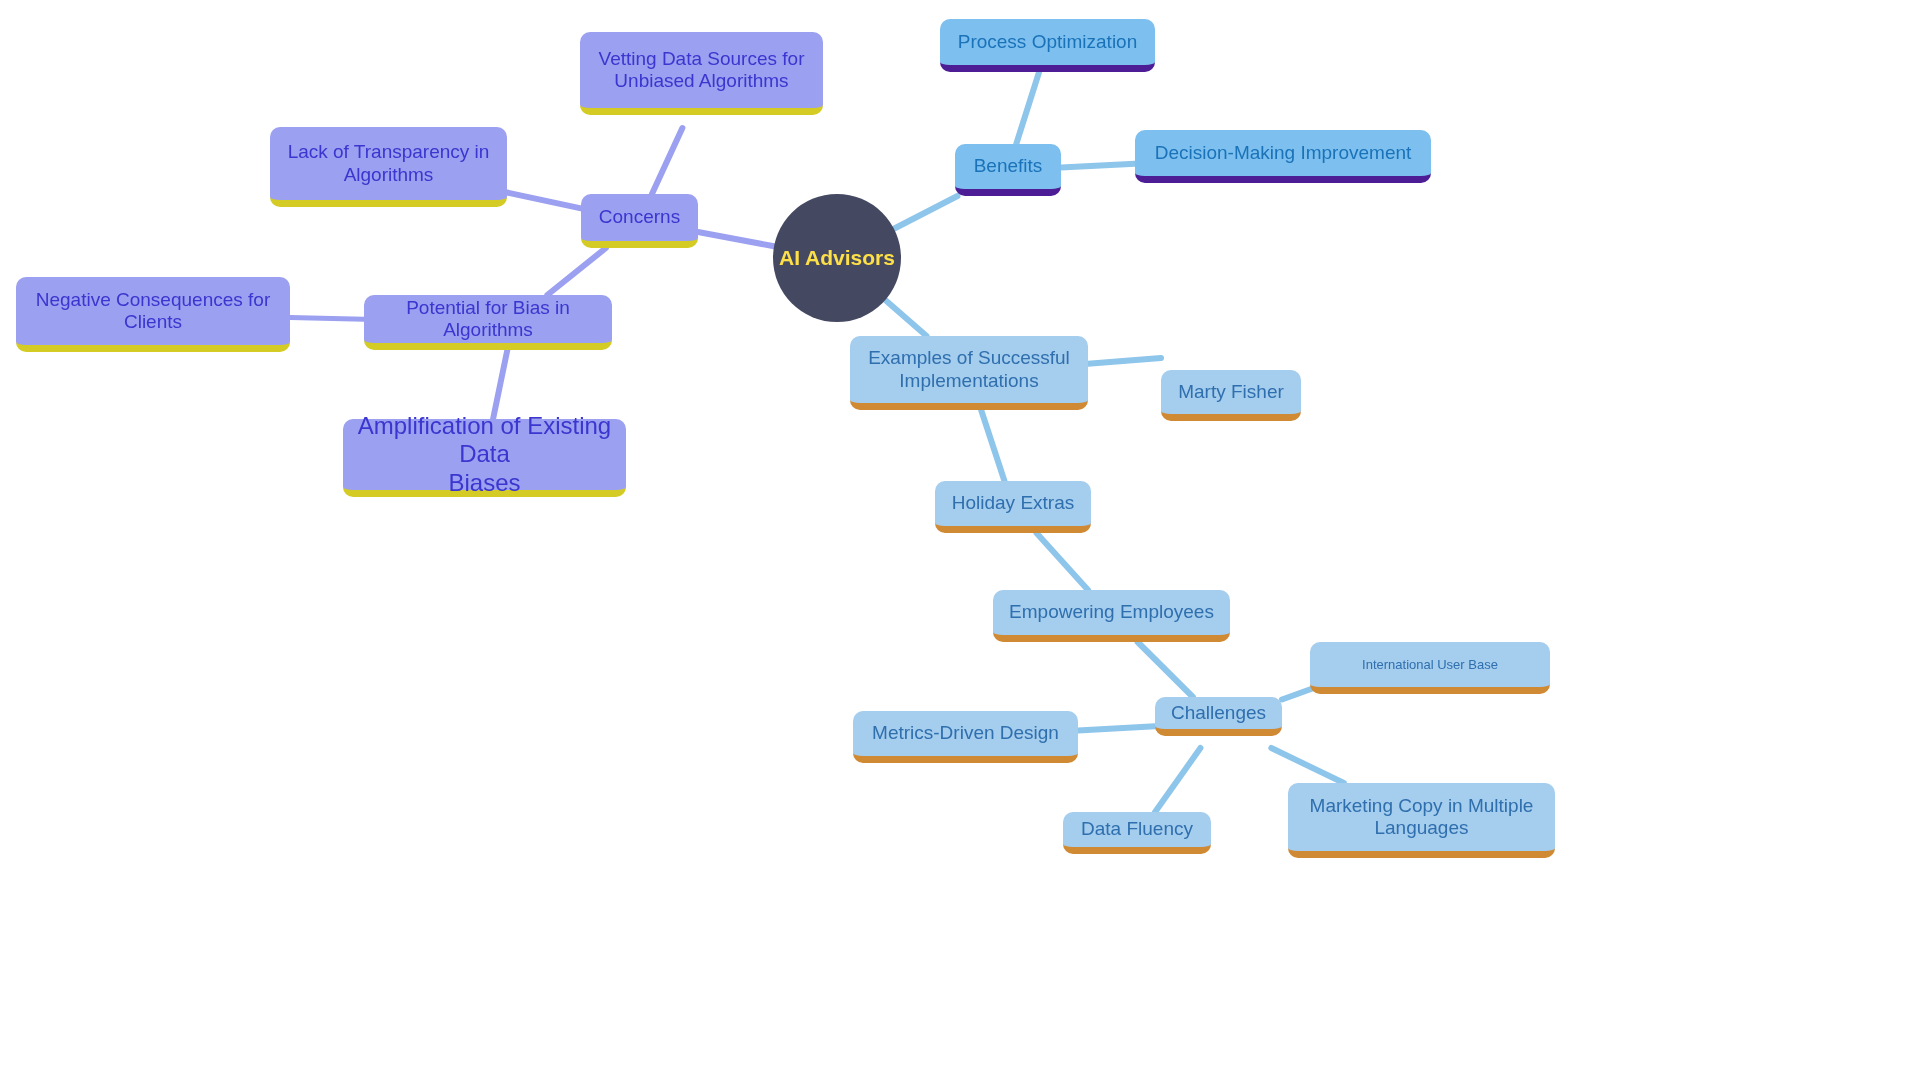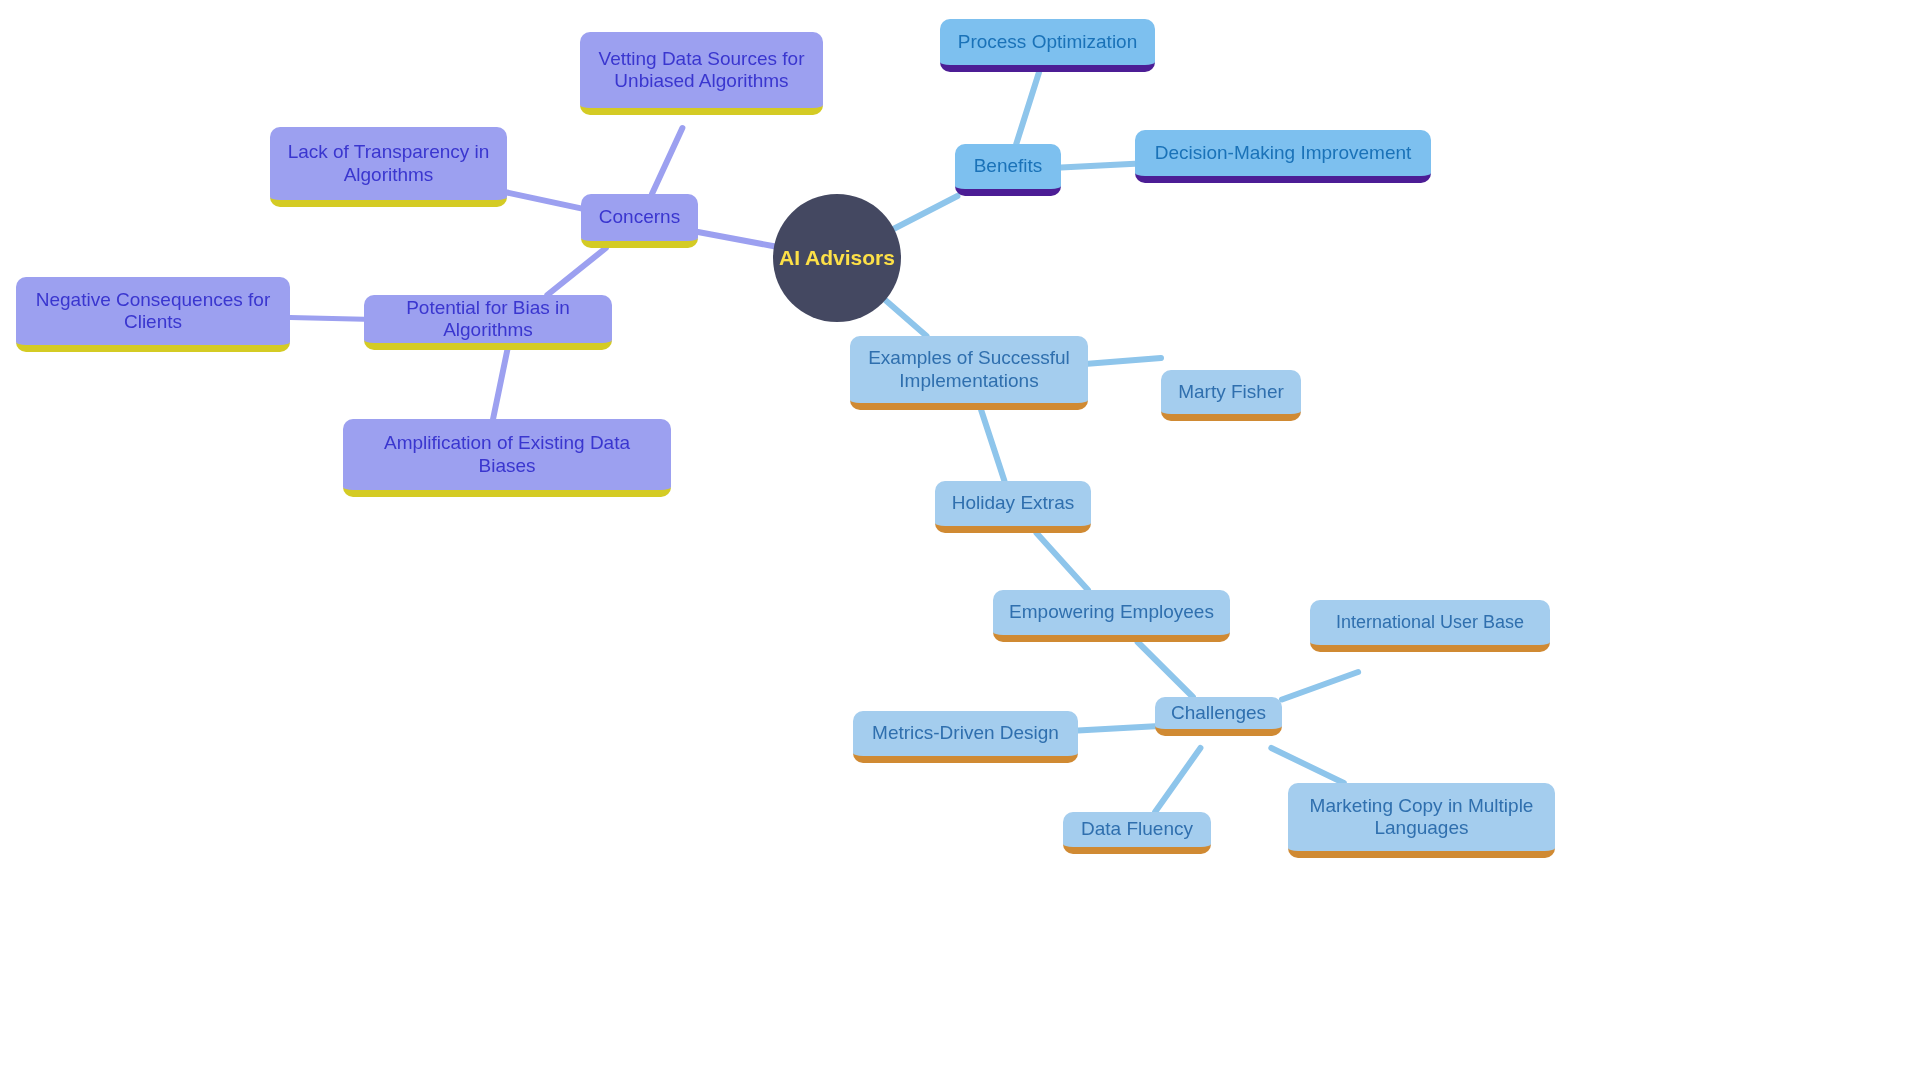--- a/index.html
+++ b/index.html
@@ -92,30 +92,30 @@
   <div id="node-layer">
       <div class="node root" style="left: 773px; top: 194px; width: 128px; height: 128px; font-size: 21px;">AI Advisors</div>
       <div class="node purple" style="left: 581px; top: 194px; width: 117px; height: 54px; font-size: 19px;">Concerns</div>
       <div class="node purple" style="left: 580px; top: 32px; width: 243px; height: 83px; font-size: 19px;">Vetting Data Sources for
 Unbiased Algorithms</div>
       <div class="node purple" style="left: 270px; top: 127px; width: 237px; height: 80px; font-size: 19px;">Lack of Transparency in
 Algorithms</div>
       <div class="node purple" style="left: 364px; top: 295px; width: 248px; height: 55px; font-size: 19px;">Potential for Bias in Algorithms</div>
       <div class="node purple" style="left: 16px; top: 277px; width: 274px; height: 75px; font-size: 19px;">Negative Consequences for
 Clients</div>
-      <div class="node purple" style="left: 343px; top: 419px; width: 328px; height: 78px; font-size: 19px;">Amplification of Existing Data
+      <div class="node purple" style="left: 343px; top: 419px; width: 283px; height: 78px; font-size: 24px;">Amplification of Existing Data
 Biases</div>
       <div class="node blue" style="left: 955px; top: 144px; width: 106px; height: 52px; font-size: 19px;">Benefits</div>
       <div class="node blue" style="left: 940px; top: 19px; width: 215px; height: 53px; font-size: 19px;">Process Optimization</div>
       <div class="node blue" style="left: 1135px; top: 130px; width: 296px; height: 53px; font-size: 19px;">Decision-Making Improvement</div>
       <div class="node blue-muted" style="left: 850px; top: 336px; width: 238px; height: 74px; font-size: 19px;">Examples of Successful
 Implementations</div>
       <div class="node blue-muted" style="left: 1161px; top: 327px; width: 140px; height: 51px; font-size: 19px; margin-top: 43px;">Marty Fisher</div>
       <div class="node blue-muted" style="left: 935px; top: 481px; width: 156px; height: 52px; font-size: 19px;">Holiday Extras</div>
       <div class="node blue-muted" style="left: 993px; top: 590px; width: 237px; height: 52px; font-size: 19px;">Empowering Employees</div>
       <div class="node blue-muted" style="left: 1155px; top: 697px; width: 127px; height: 39px; font-size: 19px;">Challenges</div>
       <div class="node blue-muted" style="left: 853px; top: 711px; width: 225px; height: 52px; font-size: 19px;">Metrics-Driven Design</div>
-      <div class="node blue-muted" style="left: 1310px; top: 600px; width: 240px; height: 52px; font-size: 18px;">International User Base</div>
+      <div class="node blue-muted" style="left: 1310px; top: 642px; width: 240px; height: 52px; font-size: 13px;">International User Base</div>
       <div class="node blue-muted" style="left: 1288px; top: 783px; width: 267px; height: 75px; font-size: 19px;">Marketing Copy in Multiple
 Languages</div>
       <div class="node blue-muted" style="left: 1063px; top: 812px; width: 148px; height: 42px; font-size: 19px;">Data Fluency</div>
     </div>
 </div>
 
 </body></html>

